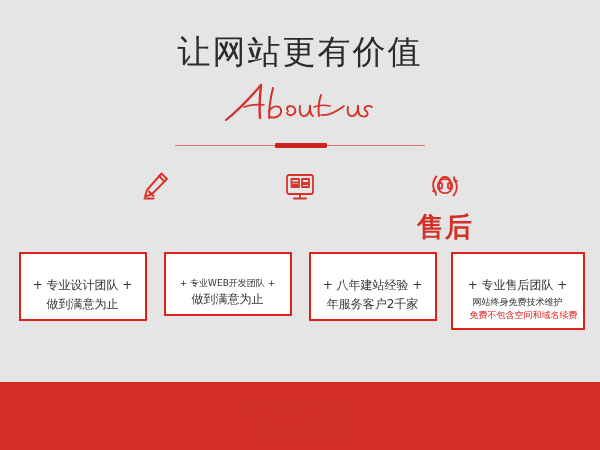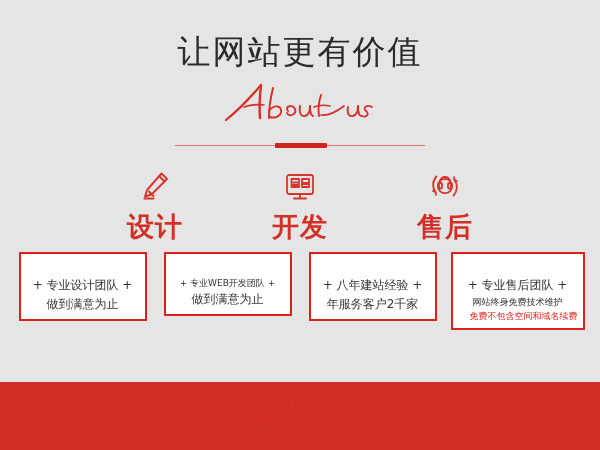--- a/index.html
+++ b/index.html
@@ -152,21 +152,21 @@
   .box-line.small {
     font-size: 9px;
     line-height: 14px;
     text-align: center;
   }
   .box-note {
     font-size: 9px;
     line-height: 14px;
     color: #e0201b;
     white-space: nowrap;
-    font-family: Liberation Sans, sans-serif;
+    font-family: Liberation Mono, monospace;
     margin-left: 12px;
   }
 
   
   .bottom-band {
     position: absolute;
     left: 0;
     top: 382px;
     width: 600px;
     height: 68px;
@@ -252,42 +252,36 @@
     <div class="col">
       <div class="icon-box">
         <svg width="34" height="34" viewBox="0 0 34 34" aria-hidden="true">
           <g fill="none" stroke="#d8342c" stroke-width="1.9" stroke-linejoin="round" stroke-linecap="round">
             <path d="M23.5 4.5 L29 10 L13.5 25.5 L7 27.5 L9 21 Z"></path>
             <path d="M21 7 L26.5 12.5"></path>
             <path d="M11 22.5 L15.5 27"></path>
           </g>
           <path d="M6.5 29.5 L15.5 29.5" stroke="#d8342c" stroke-width="2.2" stroke-linecap="round"></path>
         </svg>
-      </div>
-      <div class="col-label">
-        <span>设计</span>
       </div>
     </div>
 
     <div class="col">
       <div class="icon-box">
         <svg width="34" height="34" viewBox="0 0 34 34" aria-hidden="true">
           <g fill="none" stroke="#d8342c" stroke-width="1.8" stroke-linejoin="round" stroke-linecap="round">
             <rect x="4" y="6" width="26" height="19" rx="2"></rect>
             <rect x="8.5" y="10" width="7.5" height="8"></rect>
             <path d="M10 13.5 h4.5 M10 16 h4.5"></path>
             <rect x="19" y="10" width="7" height="4"></rect>
             <rect x="19" y="15" width="7" height="3"></rect>
             <path d="M17 25 v4"></path>
             <path d="M11 29.5 h12"></path>
           </g>
         </svg>
-      </div>
-      <div class="col-label">
-        <span>开发</span>
       </div>
     </div>
 
 
     <div class="col">
       <div class="icon-box">
         <svg width="34" height="34" viewBox="0 0 34 34" aria-hidden="true">
           <g fill="none" stroke="#d8342c" stroke-width="1.8" stroke-linecap="round" stroke-linejoin="round">
             <circle cx="17" cy="17" r="7.2"></circle>
             <path d="M12 12.5 C12 9.5, 14.5 8, 17 8 C19.5 8, 22 9.5, 22 12.5"></path>

